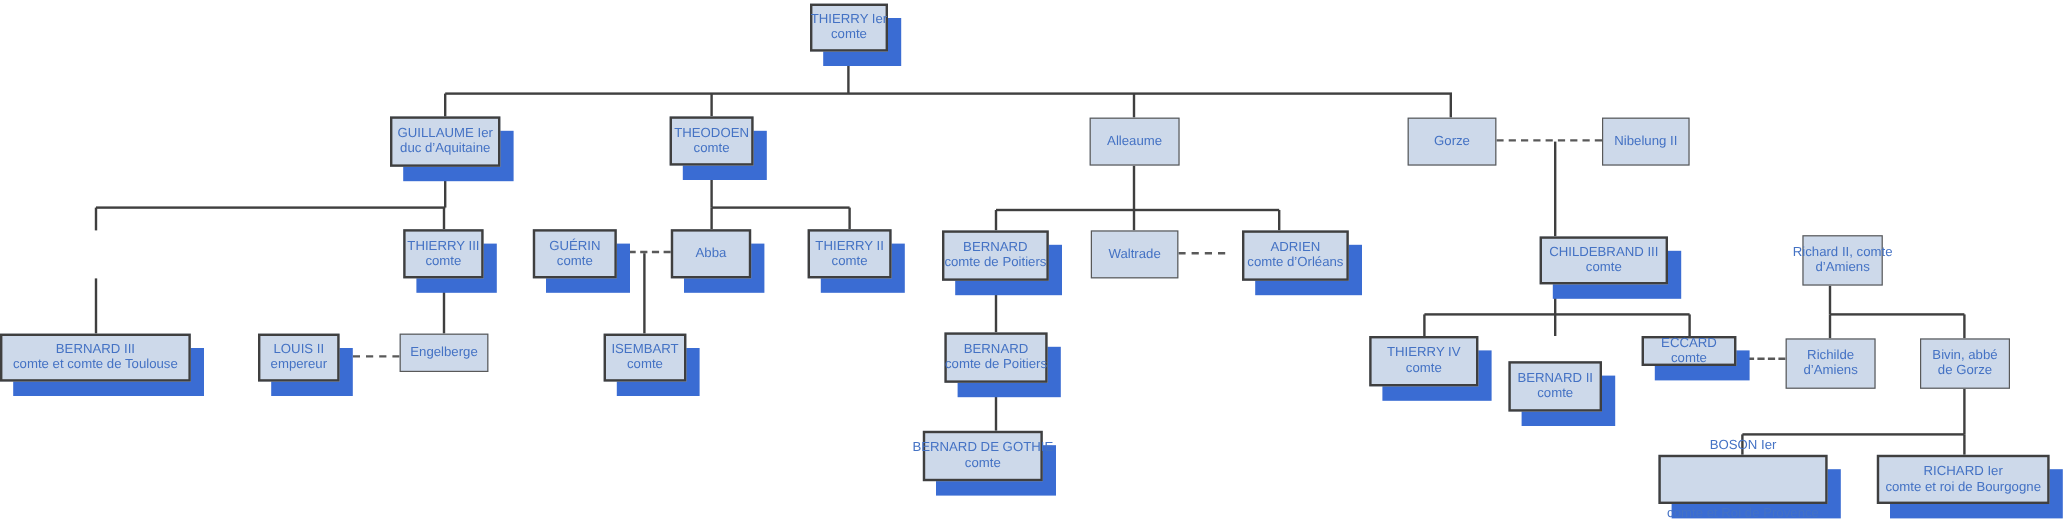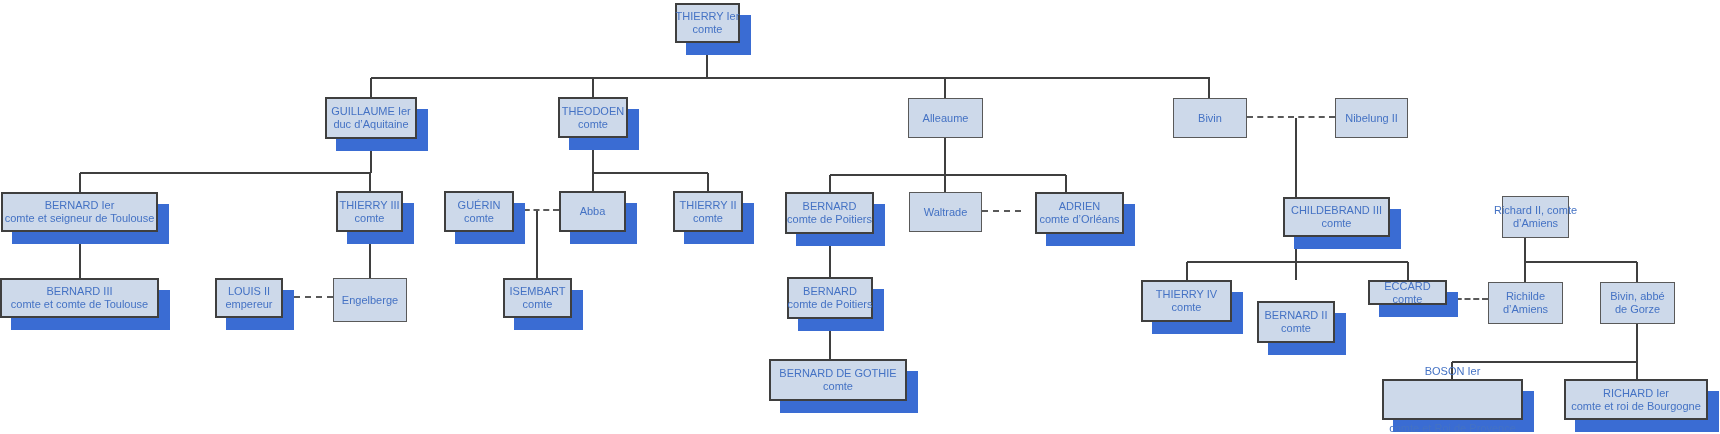--- a/index.html
+++ b/index.html
@@ -88,28 +88,24 @@
       <span class="nline">duc d’Aquitaine</span>
     </div>
     <div class="node shadowed" style="left: 558px; top: 97px; width: 70px; height: 41px;">
       <span class="nline">THEODOEN</span>
       <span class="nline">comte</span>
     </div>
     <div class="node plain" style="left: 908px; top: 98px; width: 75px; height: 40px;">
       <span class="nline">Alleaume</span>
     </div>
     <div class="node plain" style="left: 1173px; top: 98px; width: 74px; height: 40px;">
-      <span class="nline">Bivin</span>
+      <span class="nline">Gorze</span>
     </div>
     <div class="node plain" style="left: 1335px; top: 98px; width: 73px; height: 40px;">
       <span class="nline">Nibelung II</span>
-    </div>
-    <div class="node shadowed" style="left: 1px; top: 192px; width: 157px; height: 40px;">
-      <span class="nline">BERNARD Ier</span>
-      <span class="nline">comte et seigneur de Toulouse</span>
     </div>
     <div class="node shadowed" style="left: 336px; top: 191px; width: 67px; height: 41px;">
       <span class="nline">THIERRY III</span>
       <span class="nline">comte</span>
     </div>
     <div class="node shadowed" style="left: 444px; top: 191px; width: 70px; height: 41px;">
       <span class="nline">GUÉRIN</span>
       <span class="nline">comte</span>
     </div>
     <div class="node shadowed" style="left: 559px; top: 191px; width: 67px; height: 41px;">
@@ -139,21 +135,21 @@
       <span class="nline">d’Amiens</span>
     </div>
     <div class="node shadowed" style="left: 0px; top: 278px; width: 159px; height: 40px;">
       <span class="nline">BERNARD III</span>
       <span class="nline">comte et comte de Toulouse</span>
     </div>
     <div class="node shadowed" style="left: 215px; top: 278px; width: 68px; height: 40px;">
       <span class="nline">LOUIS II</span>
       <span class="nline">empereur</span>
     </div>
-    <div class="node plain" style="left: 333px; top: 278px; width: 74px; height: 44px;">
+    <div class="node plain" style="left: 333px; top: 278px; width: 74px; height: 32px;">
       <span class="nline">Engelberge</span>
     </div>
     <div class="node shadowed" style="left: 503px; top: 278px; width: 69px; height: 40px;">
       <span class="nline">ISEMBART</span>
       <span class="nline">comte</span>
     </div>
     <div class="node shadowed" style="left: 787px; top: 277px; width: 86px; height: 42px;">
       <span class="nline">BERNARD</span>
       <span class="nline">comte de Poitiers</span>
     </div>
@@ -170,21 +166,21 @@
       <span class="nline">comte</span>
     </div>
     <div class="node plain" style="left: 1488px; top: 282px; width: 75px; height: 42px;">
       <span class="nline">Richilde</span>
       <span class="nline">d’Amiens</span>
     </div>
     <div class="node plain" style="left: 1600px; top: 282px; width: 75px; height: 42px;">
       <span class="nline">Bivin, abbé</span>
       <span class="nline">de Gorze</span>
     </div>
-    <div class="node shadowed" style="left: 769px; top: 359px; width: 138px; height: 42px;">
+    <div class="node shadowed" style="left: 769px; top: 359px; width: 100px; height: 42px;">
       <span class="nline">BERNARD DE GOTHIE</span>
       <span class="nline">comte</span>
     </div>
     <div class="node shadowed" style="left: 1382px; top: 379px; width: 141px; height: 41px; gap: 44px;">
       <span class="nline">BOSON Ier</span>
       <span class="nline">comte et Roi de Provence</span>
     </div>
     <div class="node shadowed" style="left: 1564px; top: 379px; width: 144px; height: 41px;">
       <span class="nline">RICHARD Ier</span>
       <span class="nline">comte et roi de Bourgogne</span>

